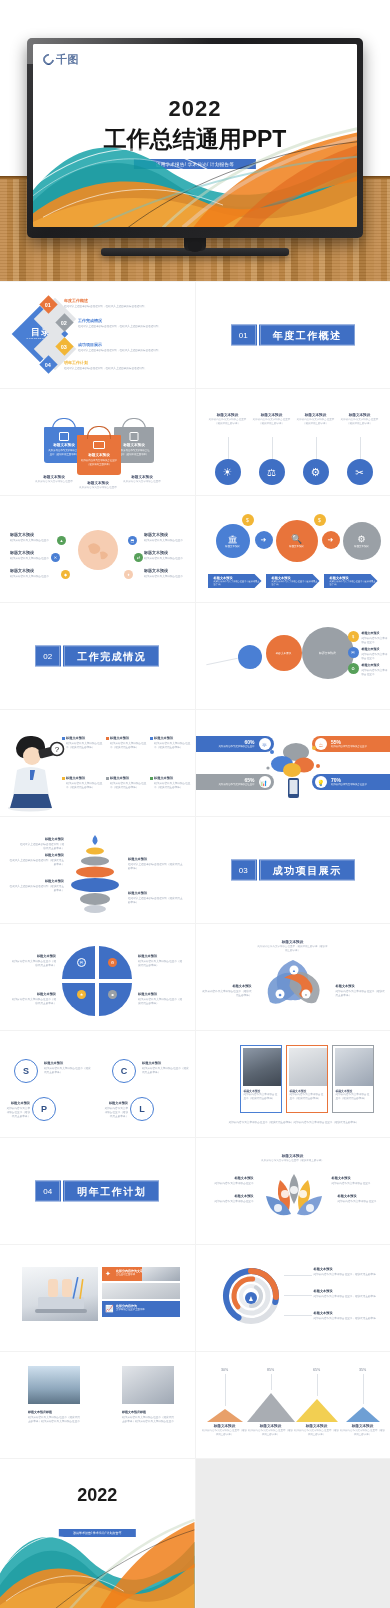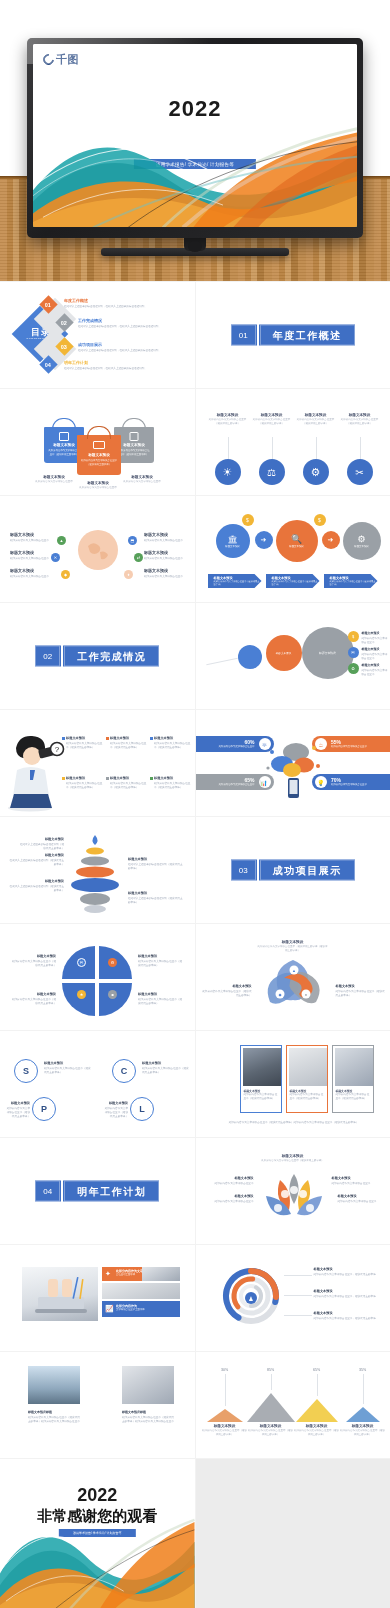--- a/index.html
+++ b/index.html
@@ -174,20 +174,21 @@
     <div class="tv-stand-neck"></div>
     <div class="tv-stand-knob"></div>
     <div class="tv-frame">
       <div class="tv-screen">
         <div class="cover">
           <div class="logo">
             <span class="logo-mark"></span>
             <span class="logo-text">千图</span>
           </div>
           <div class="cover-year">2022</div>
+          <div class="cover-title">工作总结通用PPT</div>
           <div class="cover-band">适用学术报告/ 学术辩论/ 计划报告等</div>
           <svg class="waves" viewBox="0 0 324 110" preserveAspectRatio="none">
             <path d="M0,70 C40,20 80,10 130,45 C180,80 230,95 324,30 L324,110 L0,110 Z" fill="#17a2a8" opacity=".85"></path>
             <path d="M0,82 C45,35 95,28 140,62 C190,98 240,100 324,45 L324,110 L0,110 Z" fill="#0e8f95" opacity=".55"></path>
             <path d="M0,95 C50,55 110,50 165,80 C215,105 265,80 324,55 L324,110 L0,110 Z" fill="#ef8b22" opacity=".9"></path>
             <path d="M0,104 C60,72 120,72 180,92 C235,110 280,96 324,76 L324,110 L0,110 Z" fill="#f4a93c" opacity=".75"></path>
             <path d="M160,110 C200,55 250,25 324,8 L324,60 C270,70 215,90 190,110 Z" fill="#f07f1a" opacity=".85"></path>
             <path d="M200,110 C240,62 285,35 324,22 L324,50 C285,62 245,86 225,110 Z" fill="#e0651c" opacity=".6"></path>
             <path d="M0,66 C60,18 120,14 175,48" stroke="#ffffff" stroke-width="1.1" fill="none" opacity=".8"></path>
             <path d="M0,76 C55,30 115,24 170,58" stroke="#ffffff" stroke-width=".8" fill="none" opacity=".6"></path>
@@ -793,21 +794,20 @@
       <div class="p">此部分内容作为文字排版占位显示（建议使用主题字体）</div>
     </div>
     <div class="capt" style="left:144px;top:72px;width:46px;">
       <div class="h">标题文本预设</div>
       <div class="p">此部分内容作为文字排版占位显示（建议使用主题字体）</div>
     </div>
   </div>
 
   <div class="slide tall">
     <div class="thanks-year">2022</div>
-    <div class="thanks-title">非常感谢您的观看</div>
     <div class="thanks-band">适用学术报告/ 学术辩论/ 计划报告等</div>
     <svg style="position:absolute;left:0;bottom:0;width:100%;height:62%;" viewBox="0 0 195 94" preserveAspectRatio="none">
       <path d="M0,58 C25,16 55,10 85,40 C115,70 150,80 195,26 L195,94 L0,94 Z" fill="#17a2a8" opacity=".85"></path>
       <path d="M0,70 C28,30 60,24 90,54 C120,84 155,86 195,40 L195,94 L0,94 Z" fill="#0e8f95" opacity=".5"></path>
       <path d="M0,82 C32,48 70,44 105,70 C140,92 168,70 195,48 L195,94 L0,94 Z" fill="#ef8b22" opacity=".9"></path>
       <path d="M0,90 C40,62 80,62 120,80 C152,94 175,84 195,68 L195,94 L0,94 Z" fill="#f4a93c" opacity=".7"></path>
       <path d="M100,94 C128,48 160,22 195,6 L195,52 C165,62 128,80 115,94 Z" fill="#f07f1a" opacity=".85"></path>
       <path d="M0,56 C32,14 66,10 100,42" stroke="#ffffff" stroke-width="1" fill="none" opacity=".8"></path>
       <path d="M6,86 C46,56 86,52 124,76" stroke="#ffffff" stroke-width=".8" fill="none" opacity=".7"></path>
       <path d="M70,94 C110,48 150,20 195,4" stroke="#c8d8c0" stroke-width="2.5" fill="none" opacity=".5"></path>

